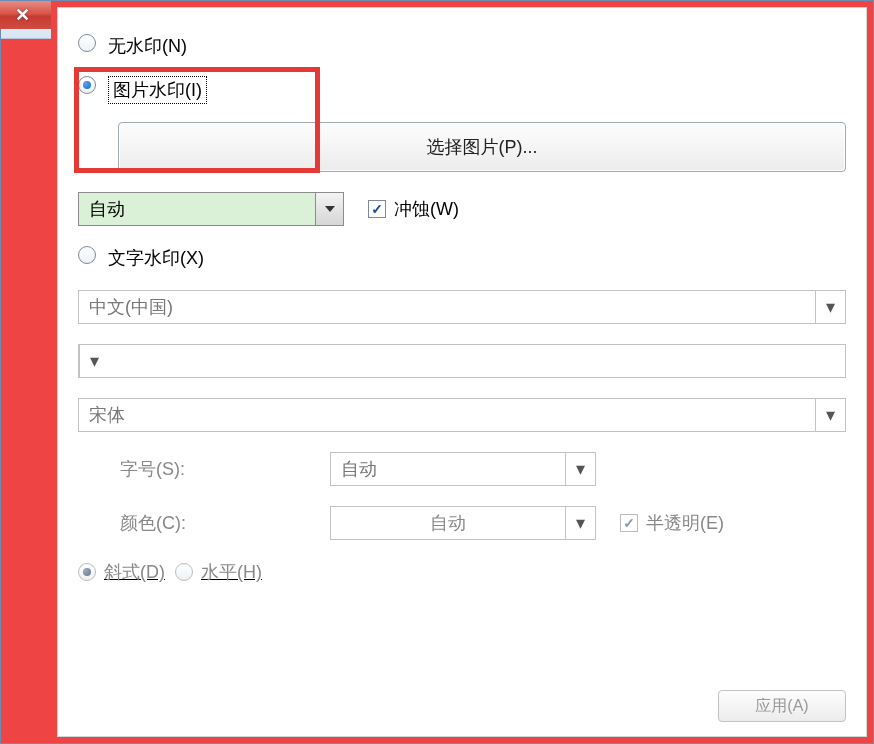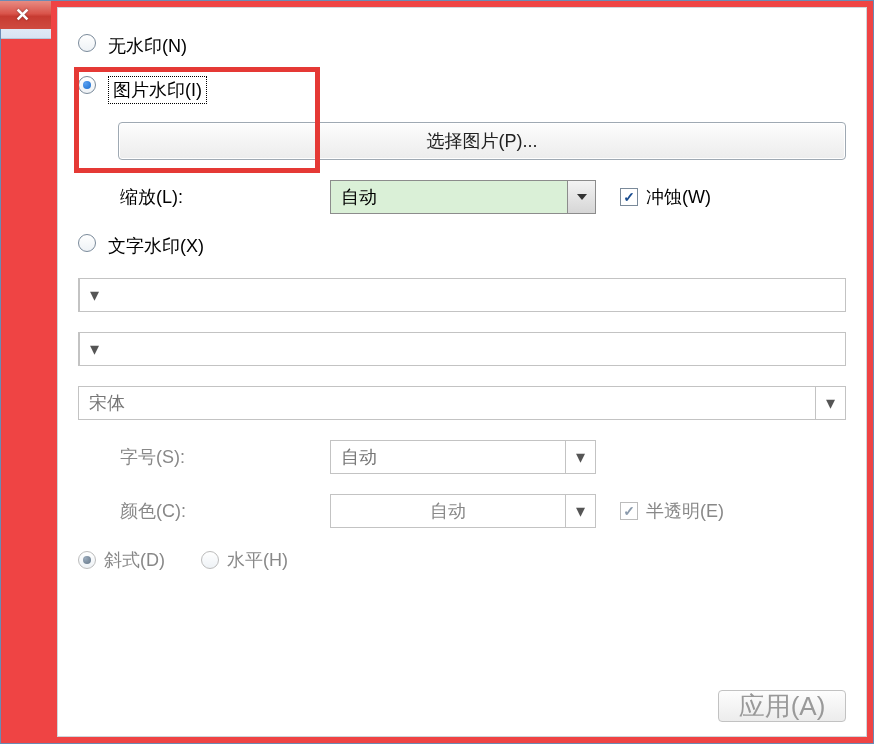--- a/index.html
+++ b/index.html
@@ -124,21 +124,21 @@
     border: 1px solid #9fa9b3;
     border-radius: 4px;
     padding: 5px 18px;
     font-size: 18px;
     color: #222;
     min-height: 32px;
   }
   .btn-select-pic {
     margin-top: 8px;
     margin-left: 40px;
-    padding: 6px 16px;
+    padding: 12px 16px;
     box-shadow: inset 0 0 0 1px #fff;
   }
 
   .form-row {
     display: flex;
     align-items: center;
     margin: 10px 0;
   }
   .form-label {
     width: 210px;
@@ -233,40 +233,41 @@
     align-self: stretch;
     border-left: 1px solid #c3c3c3;
     display: flex;
     align-items: center;
     justify-content: center;
   }
 
   .inline-radios {
     display: flex;
     align-items: center;
-    gap: 36px;
+    gap: 10px;
+    text-decoration: underline;
   }
   .inline-radios .radio { margin-right: 8px; }
   .inline-radios .radio-label.disabled { color: #888; }
   .radio.disabled { border-color: #bcbcbc; }
   .radio.disabled.checked::after {
     background: radial-gradient(circle at 30% 30%, #9ab, #678);
   }
 
   .footer {
     margin-top: auto;
     display: flex;
     justify-content: flex-end;
     gap: 18px;
     padding-top: 10px;
   }
   .footer .btn {
     min-width: 128px;
     height: 27px;
-    font-size: 26px;
+    font-size: 16px;
   }
   .footer .btn.disabled {
     color: #999;
     border-color: #c2c2c2;
   }
   .arrow-down { color: #555; }
 </style>
 </head>
 <body>
 
@@ -296,41 +297,41 @@
       <span class="radio-label focus-box">图片水印(I)</span>
     </div>
 
     <div class="btn btn-select-pic">
       <span>选择图片(P)...</span>
     </div>
 
     <div class="highlight-box"></div>
 
     <div class="form-row" style="margin-top:20px">
-      <span class="form-label">缩放(L):</span>
       <div class="combo green" style="width:266px">
         <span class="combo-text">自动</span>
         <span class="combo-btn">
           <svg viewBox="0 0 10 6">
               <path d="M0 0 L5 6 L10 0 Z" fill="#333"></path>
             </svg>
         </span>
       </div>
       <div style="width:24px"></div>
       <span class="checkbox checked"></span>
       <span>冲蚀(W)</span>
     </div>
 
     <div class="radio-row" style="margin-top:10px">
       <span class="radio"></span>
       <span class="radio-label">文字水印(X)</span>
     </div>
 
     <div class="form-row disabled">
       <div class="combo disabled" style="flex:1">
+        <span class="combo-text">中文(中国)</span>
         <span class="combo-btn-flat">
           <span class="arrow-down">▾</span>
         </span>
       </div>
     </div>
 
     <div class="form-row disabled">
       <div class="combo disabled" style="flex:1">
         <span class="combo-btn-flat">
           <span class="arrow-down">▾</span>

